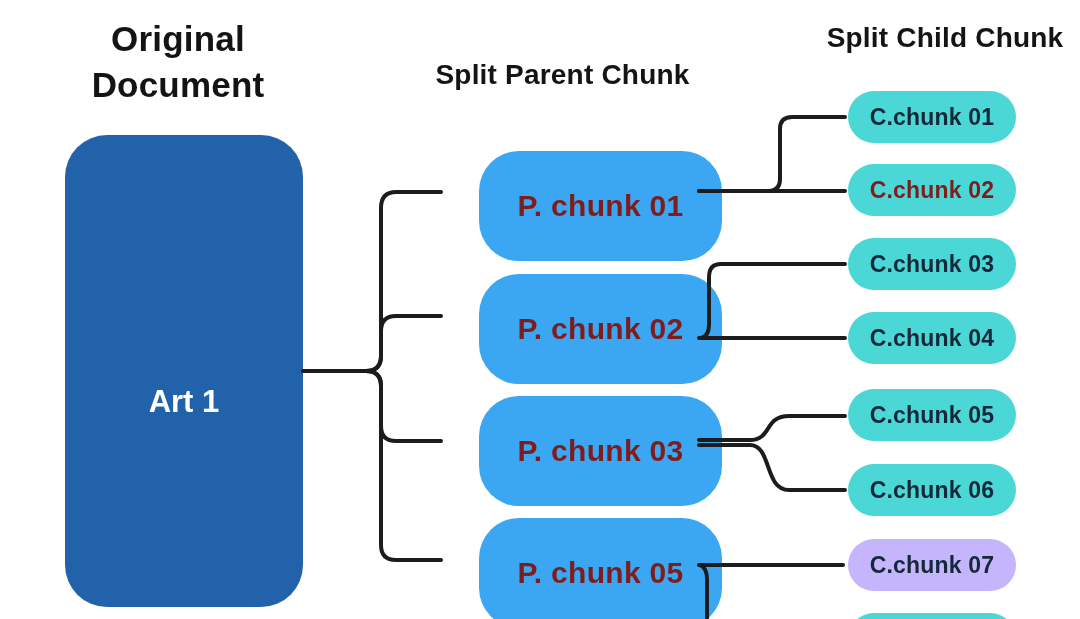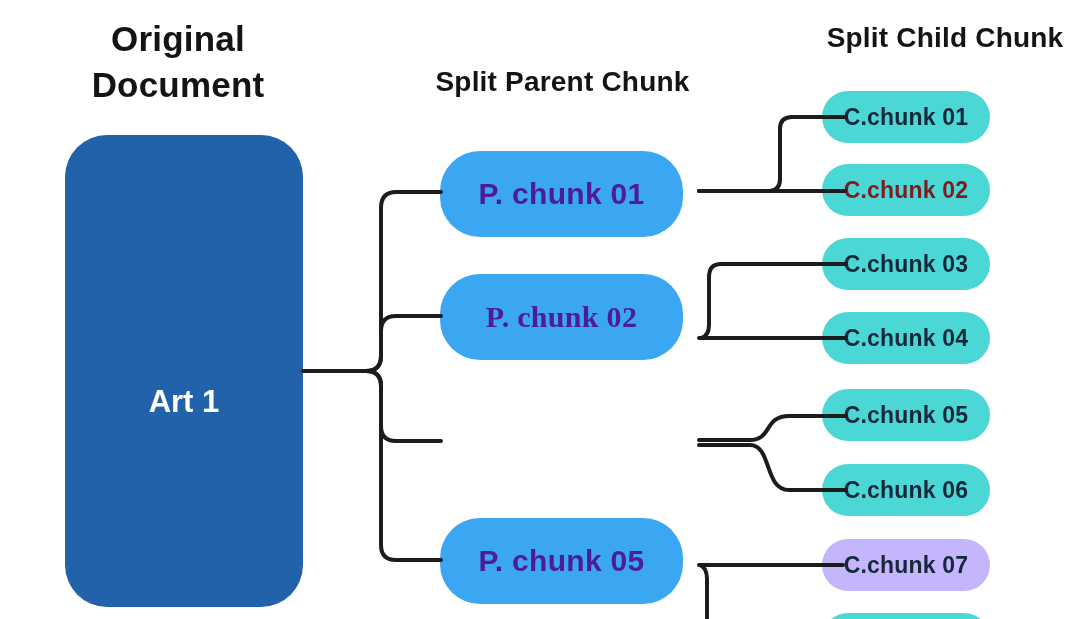--- a/index.html
+++ b/index.html
@@ -11,44 +11,44 @@
     font-family:"Liberation Sans","DejaVu Sans",sans-serif;
   }
   .col-title{
     position:absolute;
     text-align:center;
     font-weight:800;
     color:#141414;
     letter-spacing:.2px;
   }
   .title-original{left:58px;top:16px;width:240px;font-size:35px;line-height:1.32;}
-  .title-parent{left:415px;top:66px;width:295px;font-size:28px;}
+  .title-parent{left:415px;top:59px;width:295px;font-size:28px;}
   .title-child{left:810px;top:22px;width:270px;font-size:28px;}
 
   .doc-box{
     position:absolute;
     left:65px;top:135px;width:238px;height:472px;
     border-radius:42px;
     display:flex;align-items:center;justify-content:center;
     padding-top:62px;box-sizing:border-box;
     color:#ffffff;font-size:31px;font-weight:700;
   }
   .p-box{
     position:absolute;
-    left:440px;width:243px;height:86px;
+    left:479px;width:243px;height:110px;
     border-radius:40px;
     display:flex;align-items:center;justify-content:center;
-    color:#4c1d95;font-size:30px;font-weight:700;
+    color:#7f1d1d;font-size:30px;font-weight:700;
     letter-spacing:.3px;
   }
-  .p1{top:151px;} .p2{top:274px;font-family:Liberation Serif, serif;} .p3{top:396px;} .p4{top:518px;}
+  .p1{top:151px;} .p2{top:274px;} .p3{top:396px;} .p4{top:518px;}
 
   .c-box{
     position:absolute;
-    left:822px;width:168px;height:52px;
+    left:848px;width:168px;height:52px;
     border-radius:26px;
     display:flex;align-items:center;justify-content:center;
     font-size:23px;font-weight:800;
     letter-spacing:.2px;
   }
   .c1{top:91px;} .c2{top:164px;} .c3{top:238px;} .c4{top:312px;}
   .c5{top:389px;} .c6{top:464px;} .c7{top:539px;} .c8{top:613px;}
 
   .connectors{
     position:absolute;left:0;top:0;width:1080px;height:619px;
@@ -77,20 +77,21 @@
   <div class="col-title title-original">Original Document</div>
   <div class="col-title title-parent">Split Parent Chunk</div>
   <div class="col-title title-child">Split Child Chunk</div>
 
   <div class="doc-box" style="background:#2262AB;">
     <span>Art 1</span>
   </div>
 
   <div class="p-box p1" style="background:#3BA6F2;">P. chunk 01</div>
   <div class="p-box p2" style="background:#3BA6F2;">P. chunk 02</div>
+  <div class="p-box p3" style="background:#3BA6F2;">P. chunk 03</div>
   <div class="p-box p4" style="background:#3BA6F2;">P. chunk 05</div>
 
   <div class="c-box c1" style="background:#4AD7D6;color:#14283A;">C.chunk 01</div>
   <div class="c-box c2" style="background:#4AD7D6;color:#7f1d1d;">C.chunk 02</div>
   <div class="c-box c3" style="background:#4AD7D6;color:#14283A;">C.chunk 03</div>
   <div class="c-box c4" style="background:#4AD7D6;color:#14283A;">C.chunk 04</div>
   <div class="c-box c5" style="background:#4AD7D6;color:#14283A;">C.chunk 05</div>
   <div class="c-box c6" style="background:#4AD7D6;color:#14283A;">C.chunk 06</div>
   <div class="c-box c7" style="background:#c4b5fd;color:#14283A;">C.chunk 07</div>
   <div class="c-box c8" style="background:#4AD7D6;"></div>

